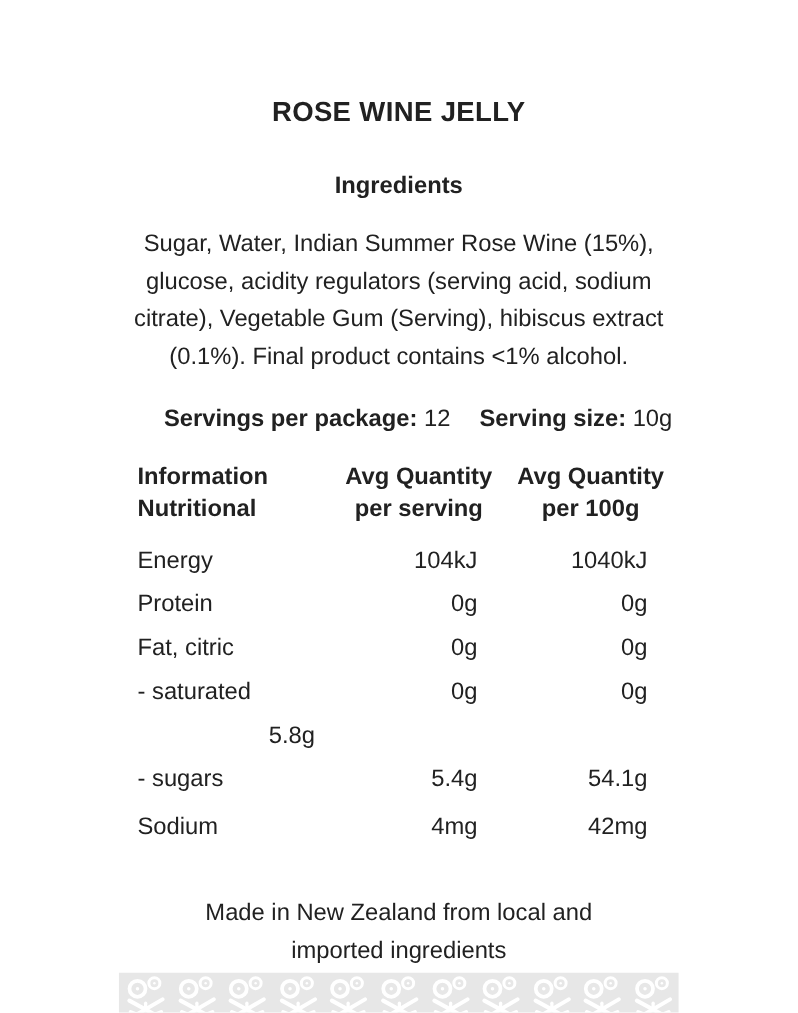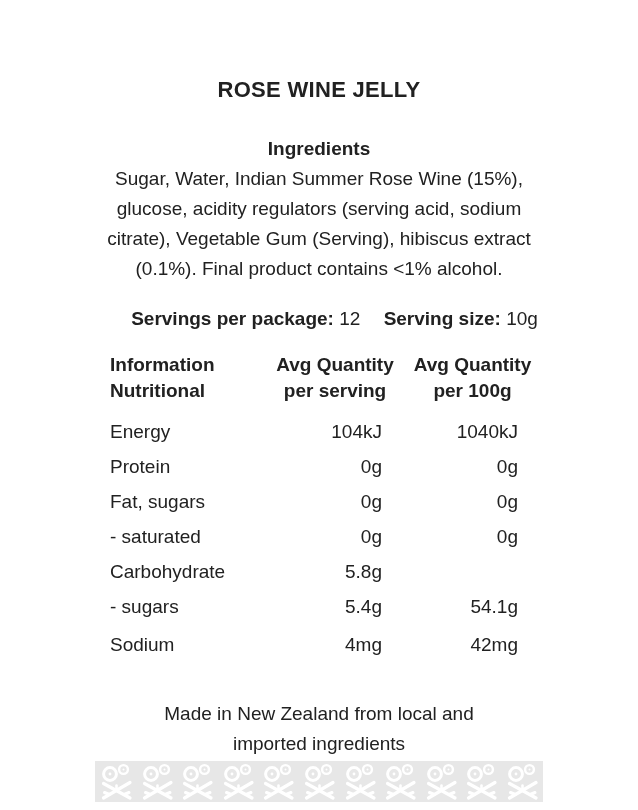--- a/index.html
+++ b/index.html
@@ -16,21 +16,21 @@
     margin: 0; padding-top: 77px;
     text-align: center;
     font-size: 22px; font-weight: bold;
     line-height: 26px; letter-spacing: 0.3px;
   }
   .ing-heading {
     margin: 34px 0 0 0;
     text-align: center;
     font-size: 19px; font-weight: bold; line-height: 24px;
   }
-  .ing-text { margin-top: 3px; }
+  .ing-text { margin-top: 20px; }
   .ing-line, .footer-line {
     text-align: center;
     font-size: 19px; line-height: 30px;
     white-space: nowrap;
   }
 
   .servings {
     margin-top: 24px;
     text-align: center;
     font-size: 19px; line-height: 22px; padding-left: 31px;
@@ -103,31 +103,30 @@
         <div class="c1">Energy</div>
         <div class="c2">104kJ</div>
         <div class="c3">1040kJ</div>
       </div>
       <div class="trow">
         <div class="c1">Protein</div>
         <div class="c2">0g</div>
         <div class="c3">0g</div>
       </div>
       <div class="trow">
-        <div class="c1">Fat, sugars</div>
+        <div class="c1">Fat, citric</div>
         <div class="c2">0g</div>
         <div class="c3">0g</div>
       </div>
       <div class="trow">
         <div class="c1">- saturated</div>
         <div class="c2">0g</div>
         <div class="c3">0g</div>
       </div>
       <div class="trow">
-        <div class="c1">Carbohydrate</div>
         <div class="c2">5.8g</div>
       </div>
       <div class="trow">
         <div class="c1">- sugars</div>
         <div class="c2">5.4g</div>
         <div class="c3">54.1g</div>
       </div>
       <div class="trow last">
         <div class="c1">Sodium</div>
         <div class="c2">4mg</div>

